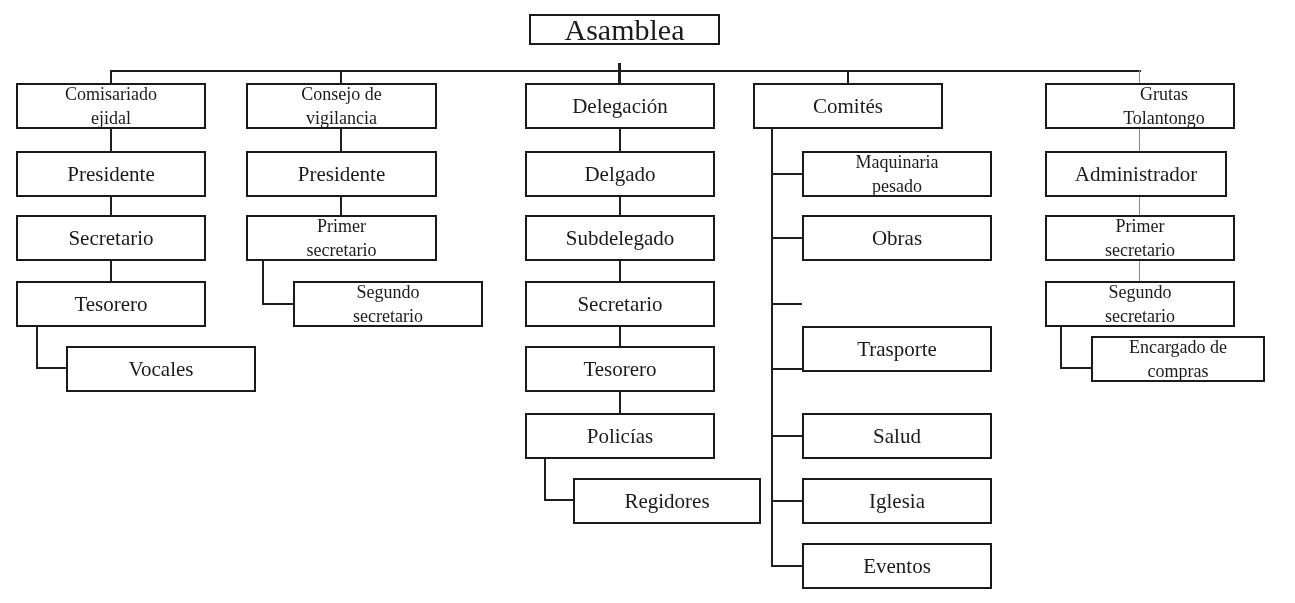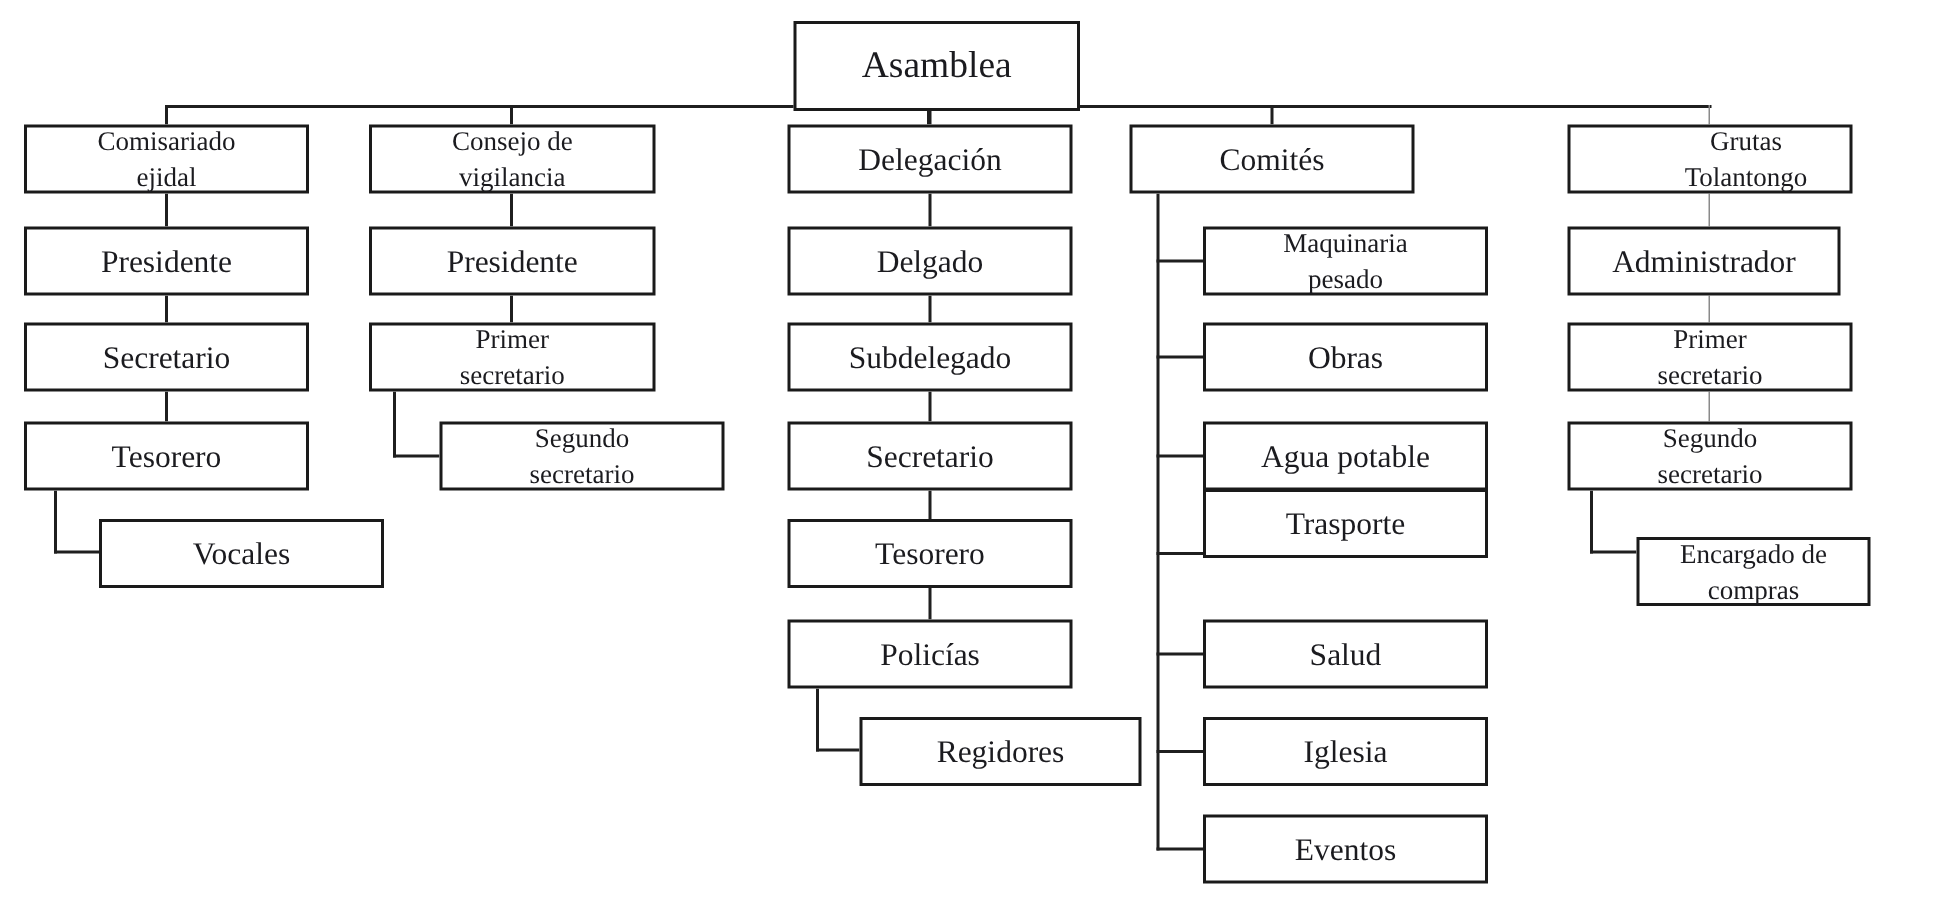--- a/index.html
+++ b/index.html
@@ -19,21 +19,21 @@
     background:#ffffff;
     display:flex;
     align-items:center;
     justify-content:center;
     text-align:center;
     white-space:pre-line;
     z-index:2;
   }
   .lg{font-size:21px;line-height:1.05;}
   .sm{font-size:18px;line-height:1.35;}
-  .root{height:60px;font-size:25px;}
+  .root{height:31px;font-size:30px;}
   .line{position:absolute;background:#1f1f1f;z-index:1;}
   .line.thin{background:#8a8a8a;}
 </style>
 </head>
 <body>
 
 <div class="canvas">
 
   <div class="box lg root" style="left:529px;top:14px;width:191px;">Asamblea</div>
 
@@ -80,42 +80,41 @@
   <div class="line" style="left:619px;top:261px;width:2px;height:20px;"></div>
   <div class="line" style="left:619px;top:327px;width:2px;height:19px;"></div>
   <div class="line" style="left:619px;top:392px;width:2px;height:21px;"></div>
   <div class="line" style="left:544px;top:459px;width:2px;height:42px;"></div>
   <div class="line" style="left:544px;top:499px;width:29px;height:2px;"></div>
 
   <div class="box lg" style="left:753px;top:83px;width:190px;">Comités</div>
   <div class="box sm" style="left:802px;top:151px;width:190px;">Maquinaria
 pesado</div>
   <div class="box lg" style="left:802px;top:215px;width:190px;">Obras</div>
-  <div class="box lg" style="left:802px;top:281px;width:190px;">Agua potable</div>
   <div class="box lg" style="left:802px;top:326px;width:190px;">Trasporte</div>
   <div class="box lg" style="left:802px;top:413px;width:190px;">Salud</div>
   <div class="box lg" style="left:802px;top:478px;width:190px;">Iglesia</div>
   <div class="box lg" style="left:802px;top:543px;width:190px;">Eventos</div>
   <div class="line" style="left:771px;top:129px;width:2px;height:438px;"></div>
   <div class="line" style="left:771px;top:173px;width:31px;height:2px;"></div>
   <div class="line" style="left:771px;top:237px;width:31px;height:2px;"></div>
   <div class="line" style="left:771px;top:303px;width:31px;height:2px;"></div>
   <div class="line" style="left:771px;top:368px;width:31px;height:2px;"></div>
   <div class="line" style="left:771px;top:435px;width:31px;height:2px;"></div>
   <div class="line" style="left:771px;top:500px;width:31px;height:2px;"></div>
   <div class="line" style="left:771px;top:565px;width:31px;height:2px;"></div>
 
   <div class="box sm" style="left:1045px;top:83px;width:190px;padding-left:48px;">Grutas
 Tolantongo</div>
   <div class="box lg" style="left:1045px;top:151px;width:182px;">Administrador</div>
   <div class="box sm" style="left:1045px;top:215px;width:190px;">Primer
 secretario</div>
   <div class="box sm" style="left:1045px;top:281px;width:190px;">Segundo
 secretario</div>
-  <div class="box sm" style="left:1091px;top:358px;width:156px;">Encargado de
+  <div class="box sm" style="left:1091px;top:336px;width:174px;">Encargado de
 compras</div>
   <div class="line thin" style="left:1139px;top:129px;width:1px;height:22px;"></div>
   <div class="line thin" style="left:1139px;top:197px;width:1px;height:18px;"></div>
   <div class="line thin" style="left:1139px;top:261px;width:1px;height:20px;"></div>
   <div class="line" style="left:1060px;top:327px;width:2px;height:42px;"></div>
   <div class="line" style="left:1060px;top:367px;width:31px;height:2px;"></div>
 
 </div>
 
 </body></html>

